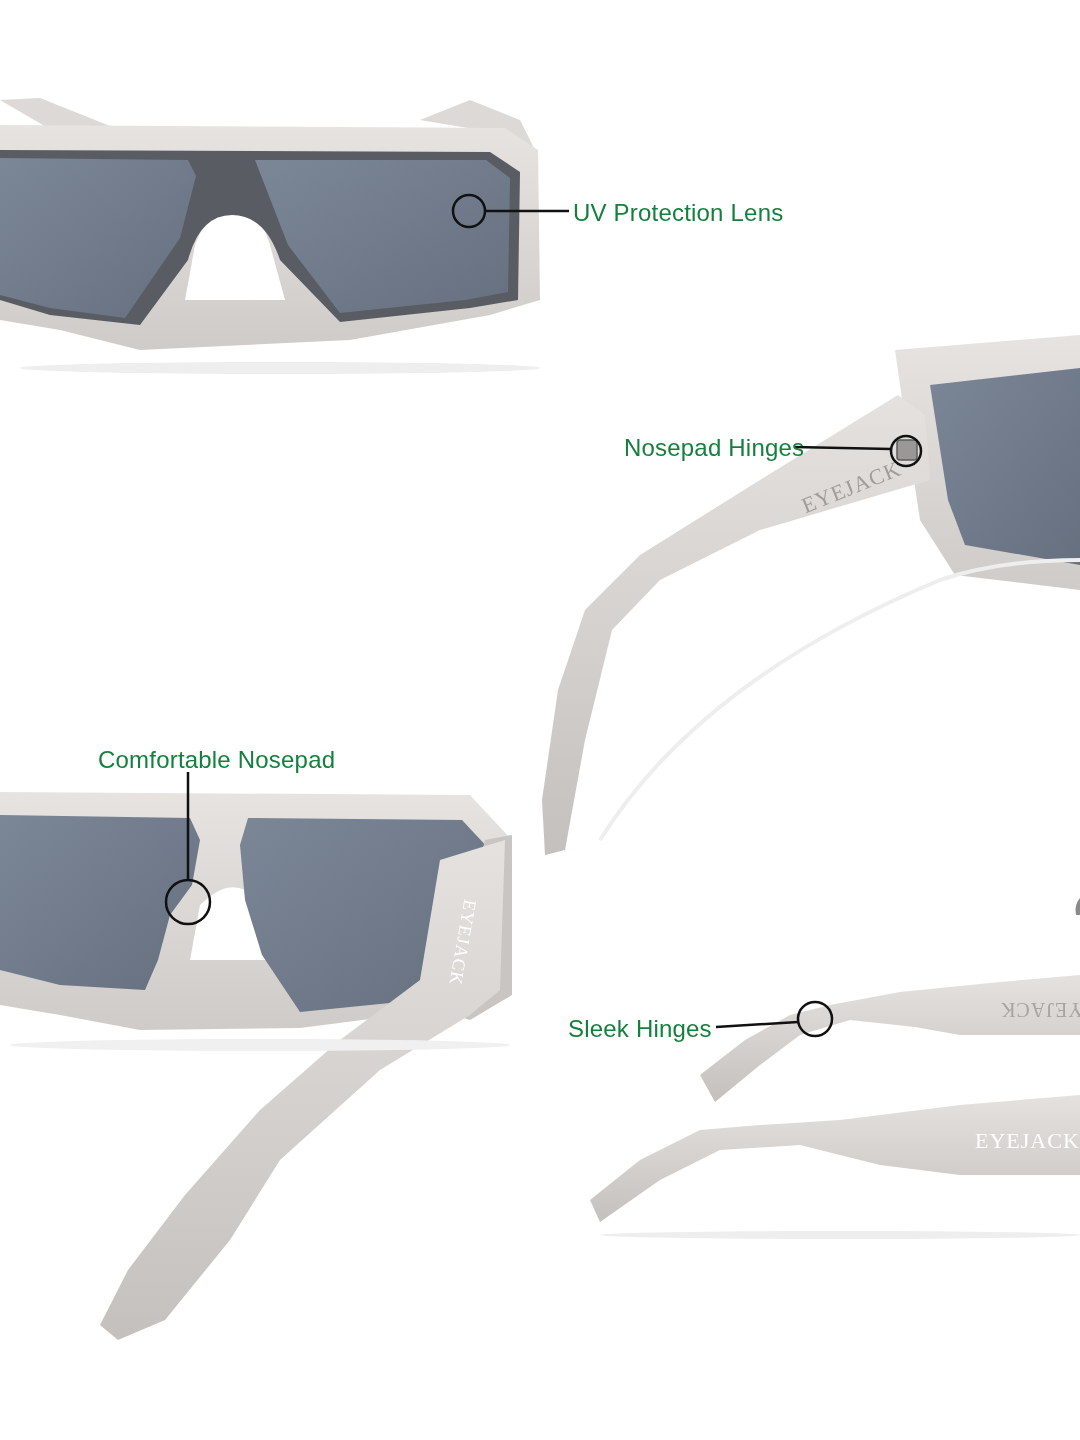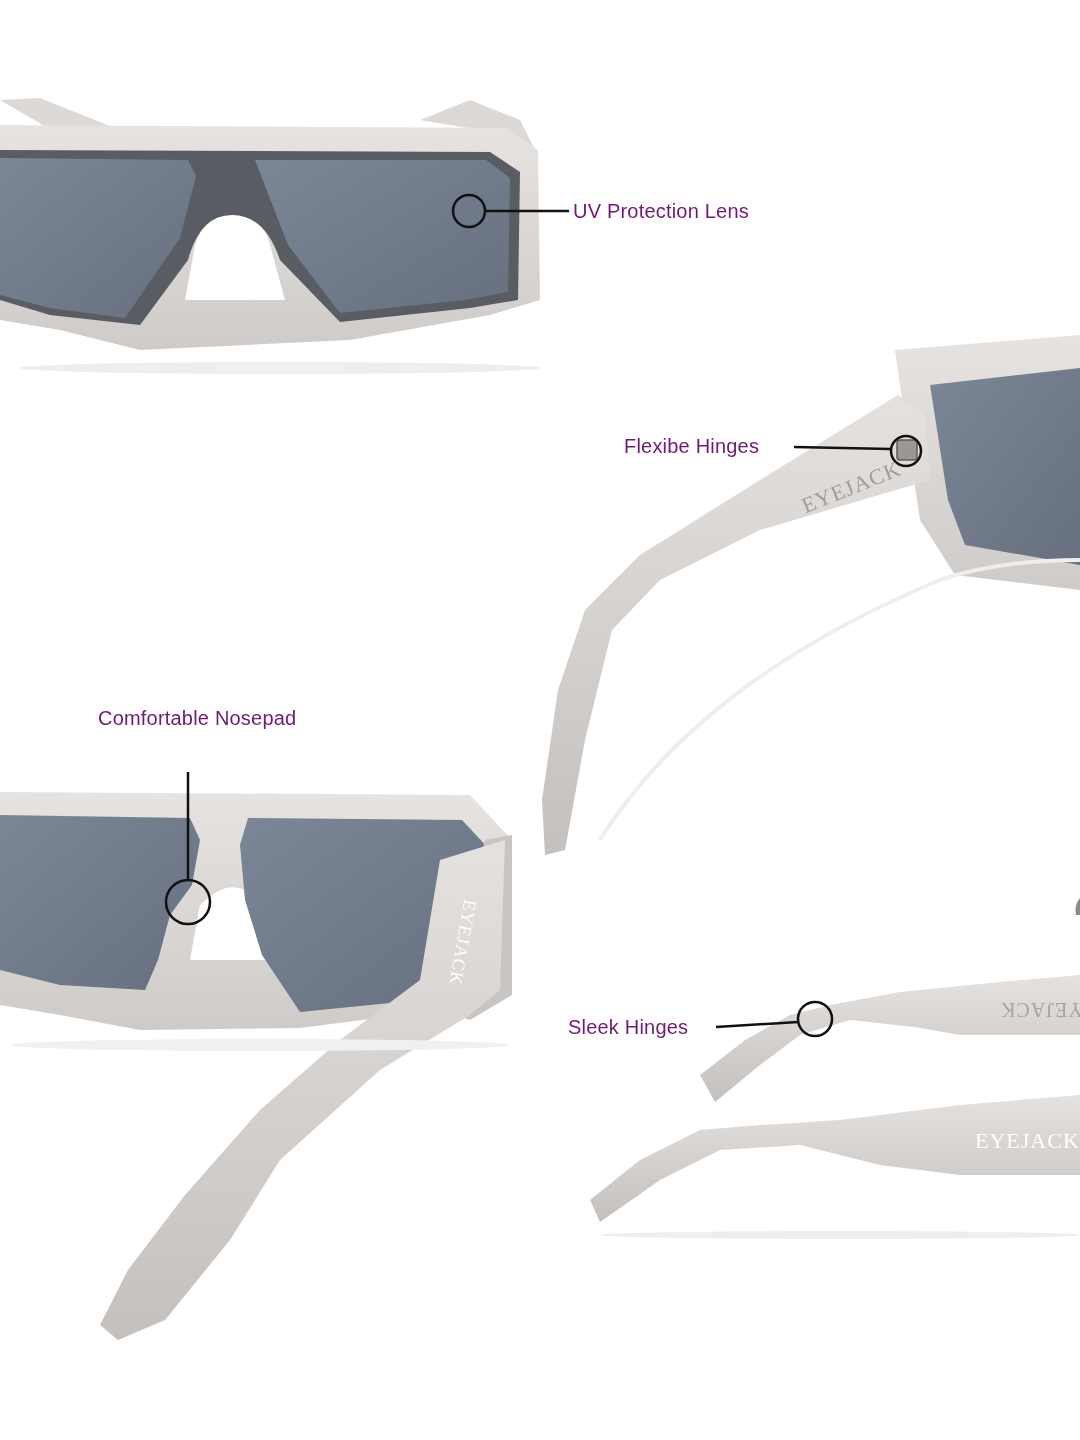--- a/index.html
+++ b/index.html
@@ -3,21 +3,21 @@
   <meta charset="utf-8">
   <style>
     html, body { margin: 0; padding: 0; }
     body {
       width: 1080px; height: 1440px; background: #ffffff;
       position: relative; overflow: hidden;
       font-family: "Liberation Sans", "DejaVu Sans", sans-serif;
     }
     .art { position: absolute; left: 0; top: 0; width: 1080px; height: 1440px; }
     .label {
-      position: absolute; font-size: 20px; color: #701a75; white-space: nowrap;
+      position: absolute; font-size: 24px; color: #15803d; white-space: nowrap;
       letter-spacing: 0.2px; line-height: 1;
     }
     .brand {
       font-family: "Liberation Serif", "DejaVu Serif", serif;
       letter-spacing: 1px;
     }
   </style>
 </head>
 <body>
 
@@ -107,15 +107,15 @@
     <circle cx="188" cy="902" r="22"></circle>
     <line x1="188" y1="772" x2="188" y2="880"></line>
   </g>
   <g fill="none" stroke="#111111" stroke-width="2.5">
     <circle cx="815" cy="1019" r="17"></circle>
     <line x1="716" y1="1027" x2="798" y2="1022"></line>
   </g>
 </svg>
 
 <div class="label" style="left:573px; top:201px;">UV Protection Lens</div>
-<div class="label" style="left:624px; top:436px;">Flexibe Hinges</div>
-<div class="label" style="left:98px; top:708px;">Comfortable Nosepad</div>
+<div class="label" style="left:624px; top:436px;">Nosepad Hinges</div>
+<div class="label" style="left:98px; top:748px;">Comfortable Nosepad</div>
 <div class="label" style="left:568px; top:1017px;">Sleek Hinges</div>
 
 </body></html>

